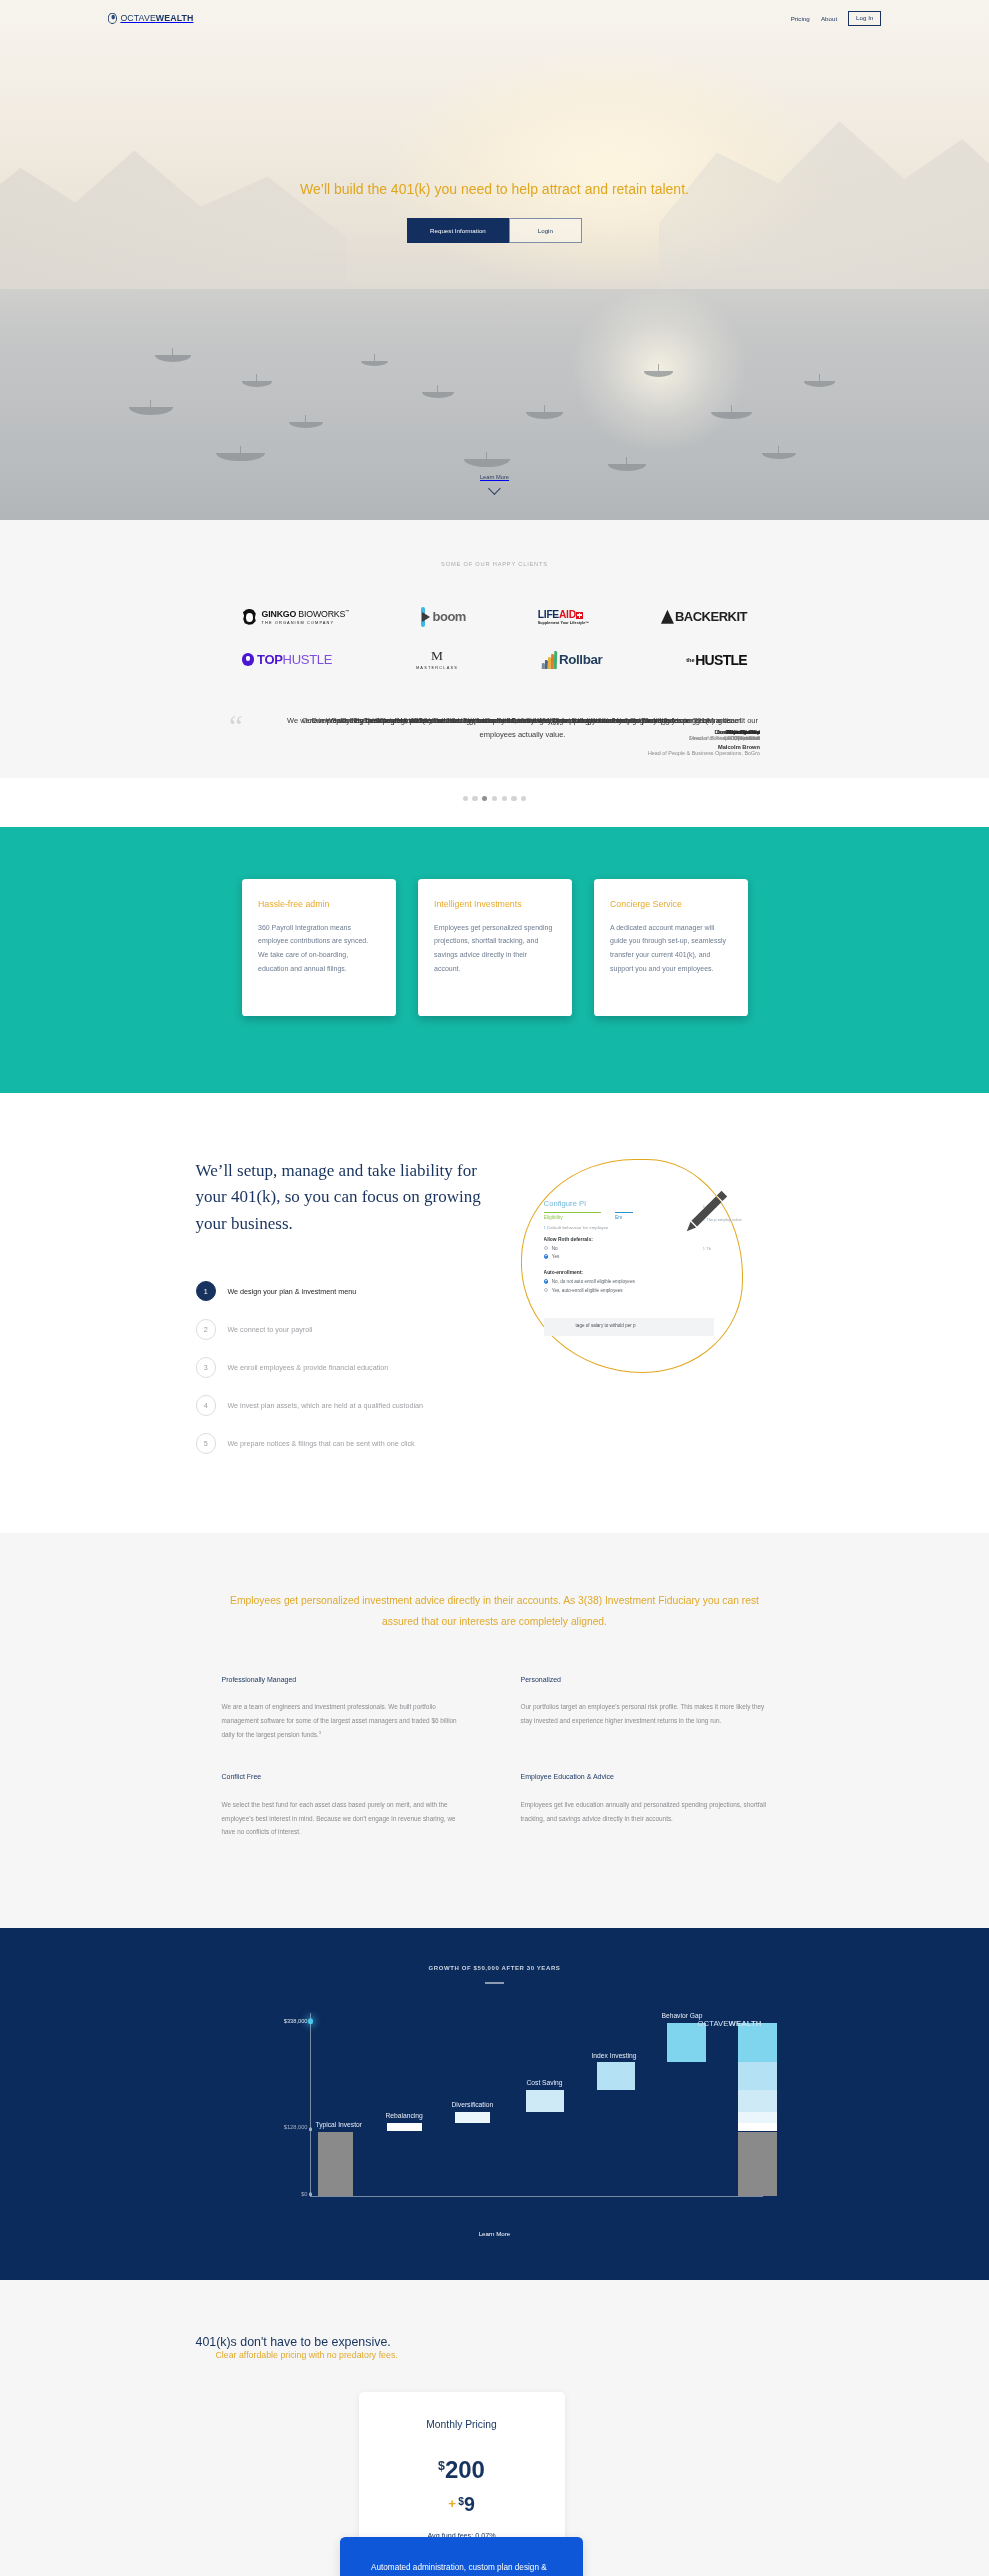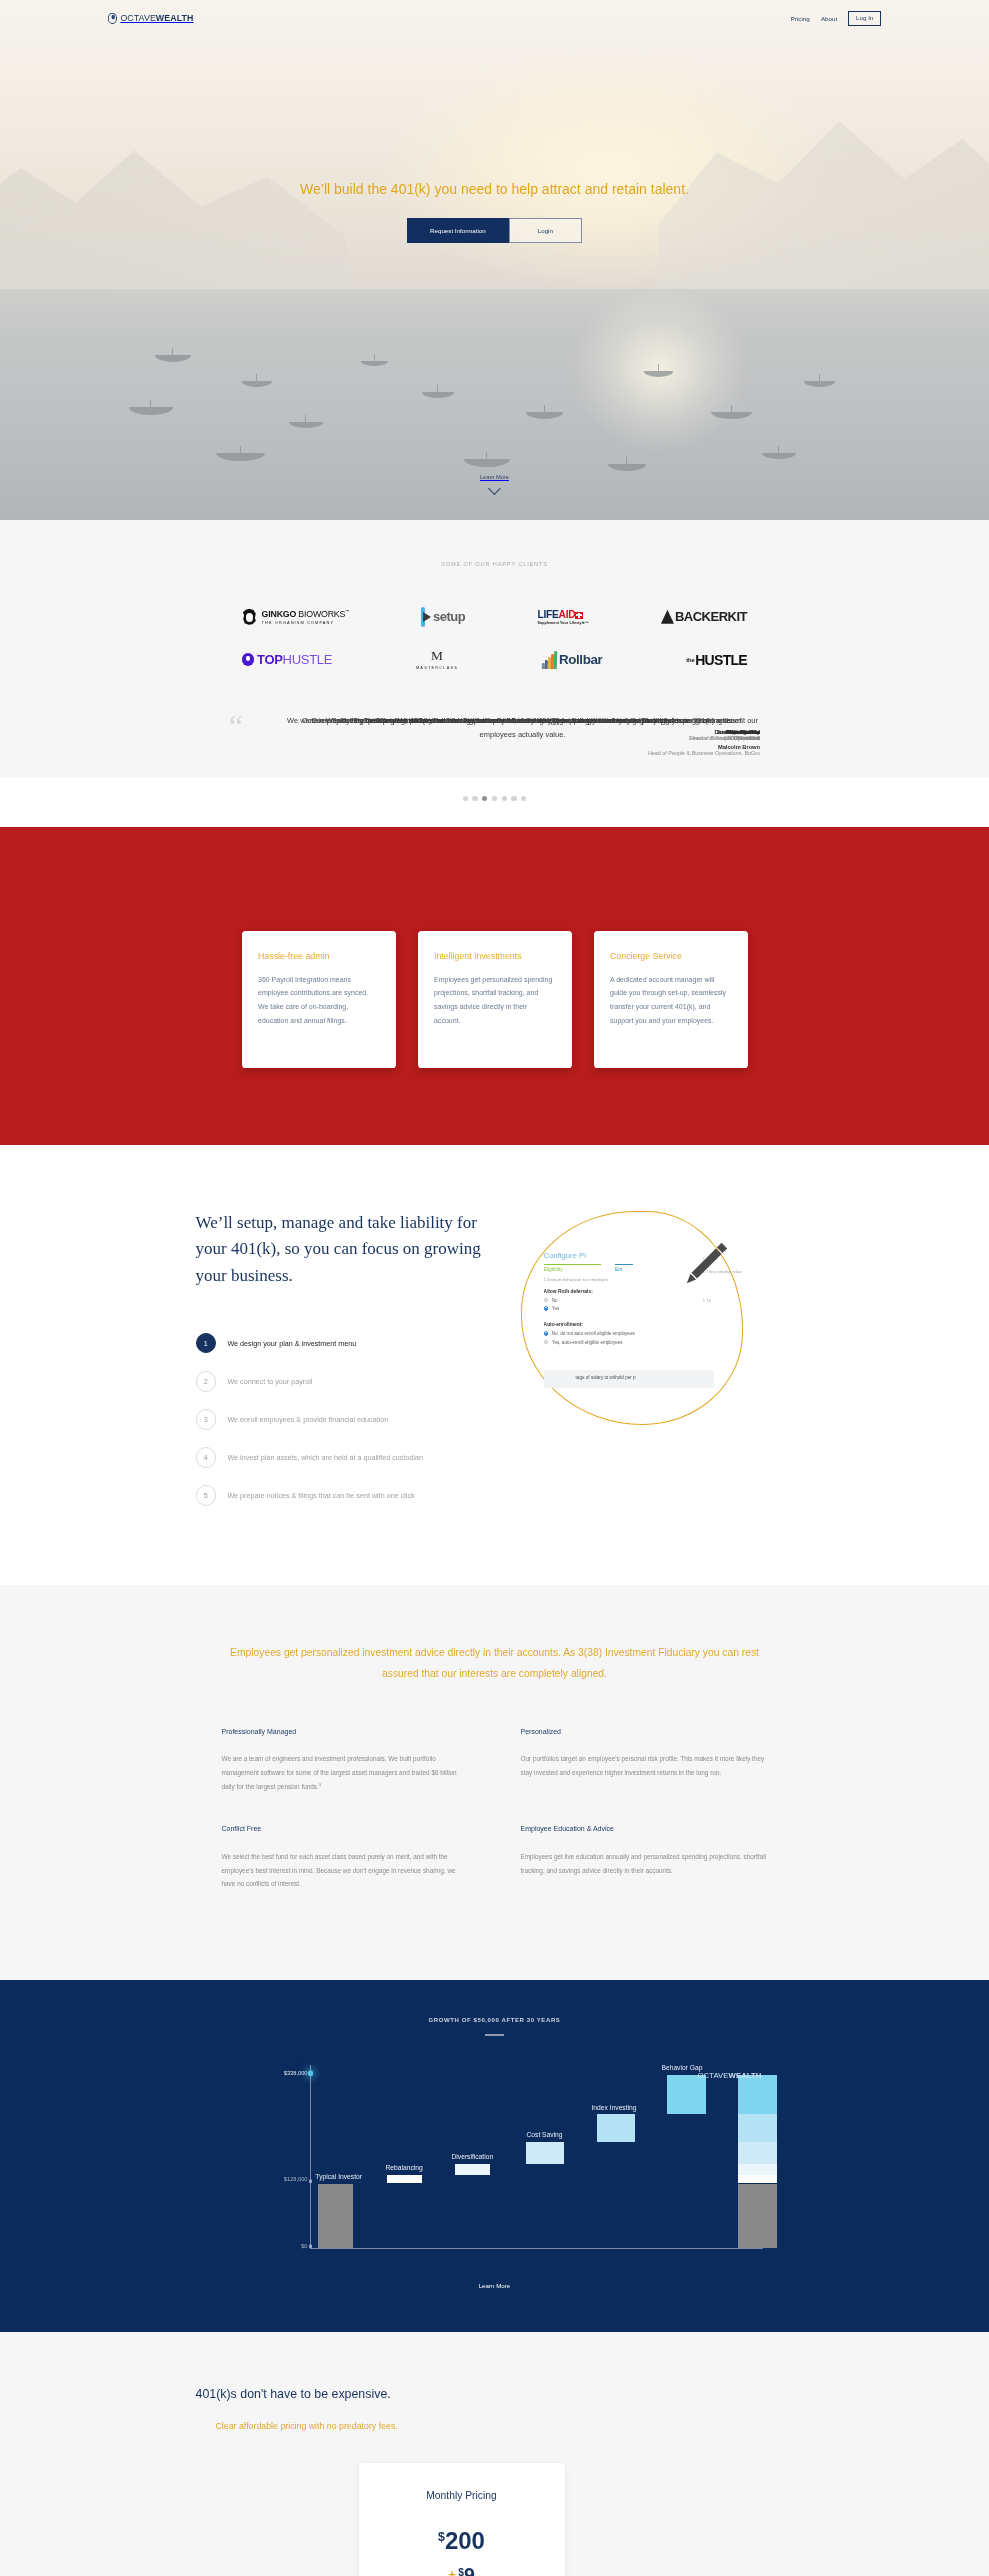--- a/index.html
+++ b/index.html
@@ -131,21 +131,21 @@
   .tm-stack { position: absolute; left: 56px; right: 0; top: 0; }
   .tm-slide { position: absolute; left: 0; right: 0; top: 0; text-align: center; }
   .tm-text { font-size: 7.5px; color: #3b3b3b; line-height: 1.95; }
   .tm-name { margin-top: 1px; font-size: 5.7px; font-weight: 700; color: #2c2c2c; text-align: right; }
   .tm-role { font-size: 5.4px; color: #8c8c8c; text-align: right; }
   .tm-dots { position: absolute; left: 0; right: 0; bottom: -23px; display: flex; justify-content: center; gap: 4.6px; }
   .tm-dots i { width: 5.2px; height: 5.2px; border-radius: 50%; background: #d2d3d5; display: block; }
   .tm-dots i.on { background: #8e8f91; }
 
   
-  .navy-band { background: #b91c1c; padding: 104px 0 77px; margin-top: 49px; }
+  .navy-band { background: #14b8a6; padding: 52px 0 77px; margin-top: 49px; }
   .cards3 { display: flex; justify-content: center; gap: 22px; }
   .card3 {
     width: 154px; min-height: 137px; background: #fff; border-radius: 3.6px;
     padding: 20.6px 16.5px 15.5px; box-shadow: 0 3.1px 9.3px rgba(0,0,0,.2);
   }
   .card3 h3 { font-size: 8.8px; font-weight: 400; color: #e8a92a; margin-bottom: 11.3px; }
   .card3 p { font-size: 7px; line-height: 1.95; color: #6d7b91; font-weight: 300; }
 
   
   .setup { padding: 61px 0 62px; background: #fff; }
@@ -205,21 +205,21 @@
   .c-dot.small { width: 3.6px; height: 3.6px; left: 113px; background: #9fb0c7; box-shadow: none; }
   .c-bar { position: absolute; }
   .c-lab { position: absolute; font-size: 6.7px; color: #e8eef7; white-space: nowrap; font-weight: 300; }
   .c-wm { position: absolute; right: 32px; top: 6.2px; font-size: 7.7px; color: #cfe3f2; letter-spacing: 0.1px; }
   .c-wm .b { font-weight: 700; }
   .chart-learn { text-align: center; margin-top: 20.6px; font-size: 6.2px; color: #ffffff; }
 
   
   .pricing { background: #f6f6f6; padding: 55px 0 46px; position: relative; }
   .pricing h2 { font-size: 12.4px; font-weight: 400; color: #17335f; }
-  .pricing h3 { font-size: 8.8px; font-weight: 400; color: #e0a92c; margin-top: 20px; padding-left: 20px; }
+  .pricing h3 { font-size: 8.8px; font-weight: 400; color: #e0a92c; margin-top: 1px; padding-left: 20px; }
   .price-wrap { position: relative; width: 598px; margin: 32px auto 0; min-height: 273px; }
   .price-card {
     position: absolute; left: 163px; top: 0; width: 206px; background: #fff;
     border-radius: 4.6px; padding: 27px 0 77px; text-align: center;
     box-shadow: 0 1.5px 7.2px rgba(0,0,0,.07);
   }
   .pc-title { font-size: 10.3px; font-weight: 400; color: #17335f; }
   .pc-price { margin-top: 29px; font-size: 24px; font-weight: 700; color: #17335f; line-height: .95; }
   .pc-price sup { font-size: 12.4px; font-weight: 700; vertical-align: 8.2px; }
   .pc-plus { margin-top: 11.3px; font-size: 19.6px; font-weight: 700; color: #17335f; }
@@ -299,21 +299,21 @@
       <div class="logo lg-ginkgo">
         <span class="blob"></span>
         <span>
           <span class="txt1"><span>GINKGO</span> <span class="thin">BIOWORKS</span><sup style="font-size:4.1px">™</sup></span>
           <span class="txt2" style="display:block">THE ORGANISM COMPANY</span>
         </span>
       </div>
       <div class="logo lg-boom">
         <span class="bar"></span>
         <span class="tri"></span>
-        <span class="txt">setup</span>
+        <span class="txt">boom</span>
       </div>
       <div class="logo lg-lifeaid" style="flex-direction:column;align-items:flex-start">
         <span class="top"><span>LIFE</span><span class="red">AID</span><span class="cross"></span></span>
         <span class="bot">Supplement Your Lifestyle™</span>
       </div>
       <div class="logo lg-backerkit">
         <span class="mark"></span>
         <span class="txt">BACKERKIT</span>
       </div>
     </div>

